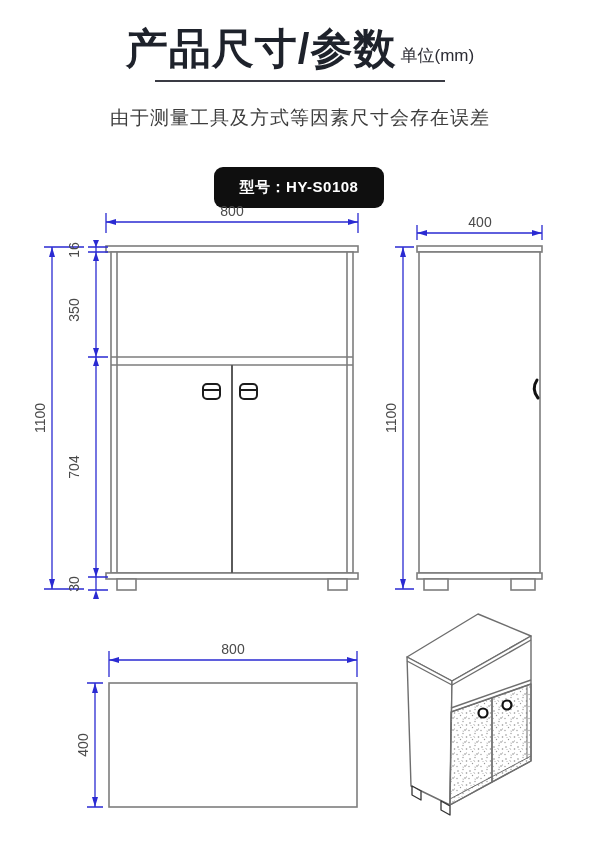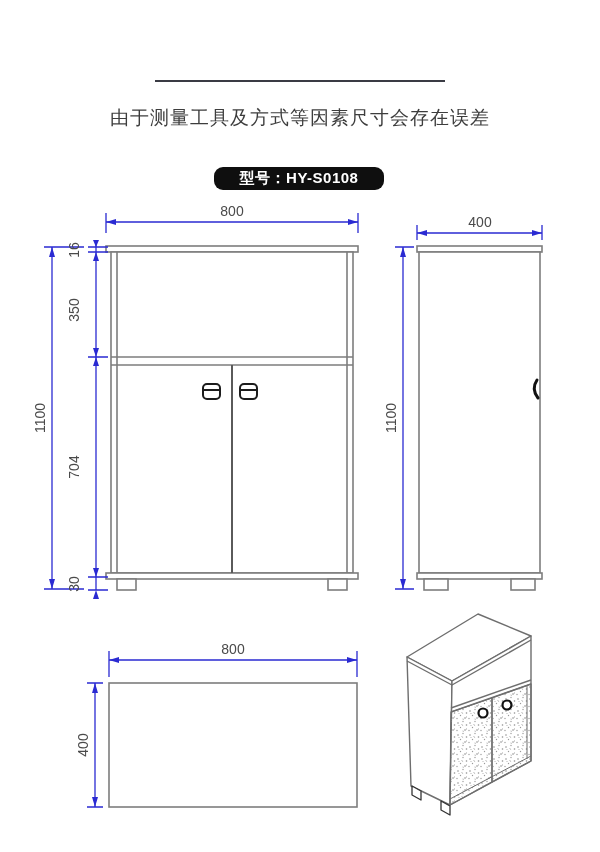--- a/index.html
+++ b/index.html
@@ -19,37 +19,39 @@
     font-size:17px;color:#2c2c34;padding-bottom:5px;font-weight:400;
   }
   .title-divider{
     position:absolute;top:80px;left:155px;width:290px;height:2px;background:#3a3b44;
   }
   .subtitle{
     position:absolute;top:93px;left:0;width:600px;text-align:center;
     font-size:19px;color:#3d3d3d;letter-spacing:1px;margin-top:12px;
   }
   .model-badge{
-    position:absolute;top:167px;left:214px;width:170px;height:23px;
+    position:absolute;top:167px;left:214px;width:170px;height:41px;
     background:#0f0f0f;border-radius:9px;
     display:flex;align-items:center;justify-content:center;
   }
   .model-badge span{
     color:#ffffff;font-size:15px;font-weight:700;letter-spacing:0.5px;
   }
   svg.drawing{position:absolute;left:0;top:0;}
   text.dim{
     font-family:"Liberation Sans","DejaVu Sans",sans-serif;
     font-size:14px;fill:#4a4a4a;
   }
 </style>
 </head>
 <body>
 
 <div class="title-row">
+  <span class="page-title">产品尺寸/参数</span>
+  <span class="unit-label">单位(mm)</span>
 </div>
 <div class="title-divider"></div>
 <div class="subtitle">由于测量工具及方式等因素尺寸会存在误差</div>
 <div class="model-badge">
   <span>型号：HY-S0108</span>
 </div>
 
 <svg class="drawing" width="600" height="852" viewBox="0 0 600 852">
   <defs>
     <pattern id="speckle" width="12" height="12" patternUnits="userSpaceOnUse">

